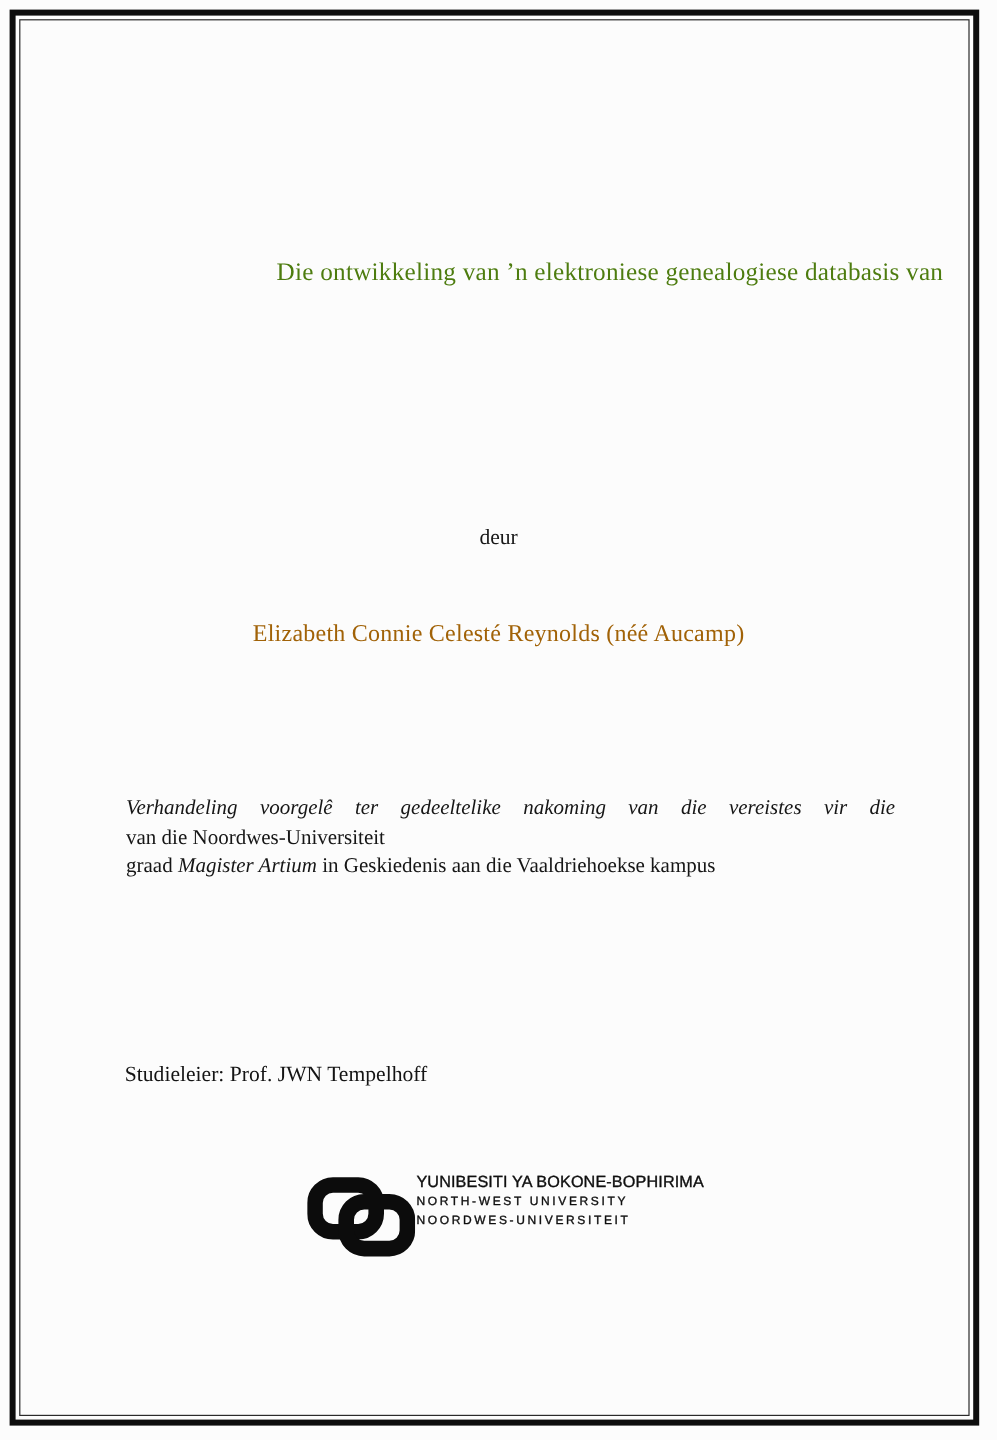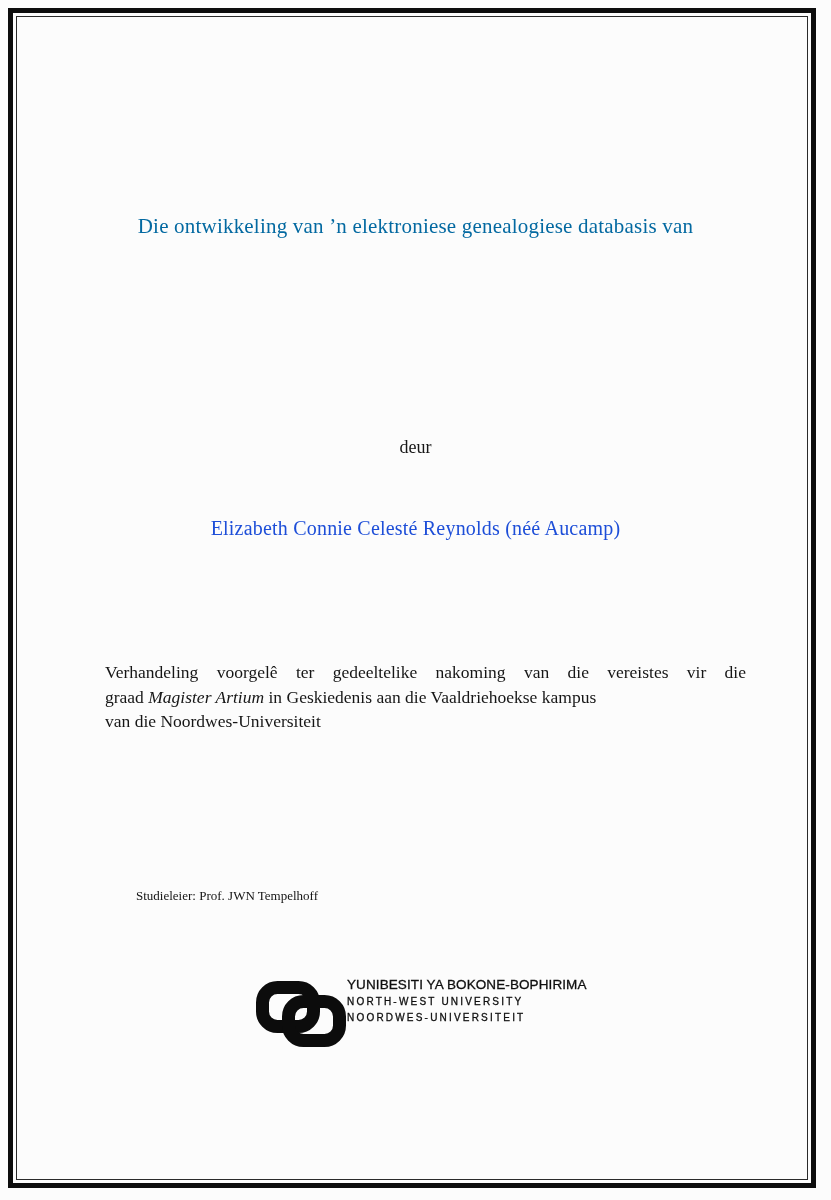--- a/index.html
+++ b/index.html
@@ -25,62 +25,62 @@
   }
   .border-inner {
     position: absolute;
     left: 16px; top: 16px; right: 23px; bottom: 20px;
     border: 1px solid #2a2a2a;
     pointer-events: none;
   }
   .title {
     position: absolute;
     top: 204px; left: 45px; right: 45px;
-    text-align: center;
+    text-align: right;
     font-size: 21px;
     line-height: 44px;
     letter-spacing: 0.2px;
-    color: #0369a1;
+    color: #4d7c0f;
   }
   .byline {
     position: absolute;
     top: 437px; left: 0; width: 100%;
     text-align: center;
     font-size: 18px;
     color: #181818;
   }
   .author {
     position: absolute;
     top: 517px; left: 0; width: 100%;
     text-align: center;
     font-size: 20px;
     letter-spacing: 0.2px;
-    color: #1d4ed8;
+    color: #a16207;
   }
   .statement {
     position: absolute;
     top: 660px; left: 105px; width: 641px;
     font-size: 17.5px;
     line-height: 24.5px;
     color: #161616;
   }
   .statement .justified {
     text-align: justify;
     text-align-last: justify;
+    font-style: italic;
   }
   .statement .italic {
     font-style: italic;
   }
   .supervisor-block {
     position: absolute;
     top: 883px; left: 104px;
-    font-size: 13px;
+    font-size: 18px;
     line-height: 25.5px;
     color: #141414;
-    margin-left: 32px;
   }
   .logo {
     position: absolute;
     top: 975px; left: 256px;
     display: flex;
     align-items: flex-start;
   }
   .logo-mark {
     width: 90px;
     height: 68px;
@@ -122,22 +122,22 @@
   <div class="title">
     <div>Die ontwikkeling van ’n elektroniese genealogiese databasis van</div>
   </div>
 
   <div class="byline">deur</div>
 
   <div class="author">Elizabeth Connie Celesté Reynolds (néé Aucamp)</div>
 
   <div class="statement">
     <div class="justified">Verhandeling voorgelê ter gedeeltelike nakoming van die vereistes vir die</div>
+    <div>van die Noordwes-Universiteit</div>
     <div><span>graad </span><span class="italic">Magister Artium</span><span> in Geskiedenis aan die Vaaldriehoekse kampus</span></div>
-    <div>van die Noordwes-Universiteit</div>
   </div>
 
   <div class="supervisor-block">
     <div>Studieleier: Prof. JWN Tempelhoff</div>
   </div>
 
   <div class="logo">
     <div class="logo-mark">
       <svg viewBox="0 0 90 66" xmlns="http://www.w3.org/2000/svg" aria-hidden="true">
 

